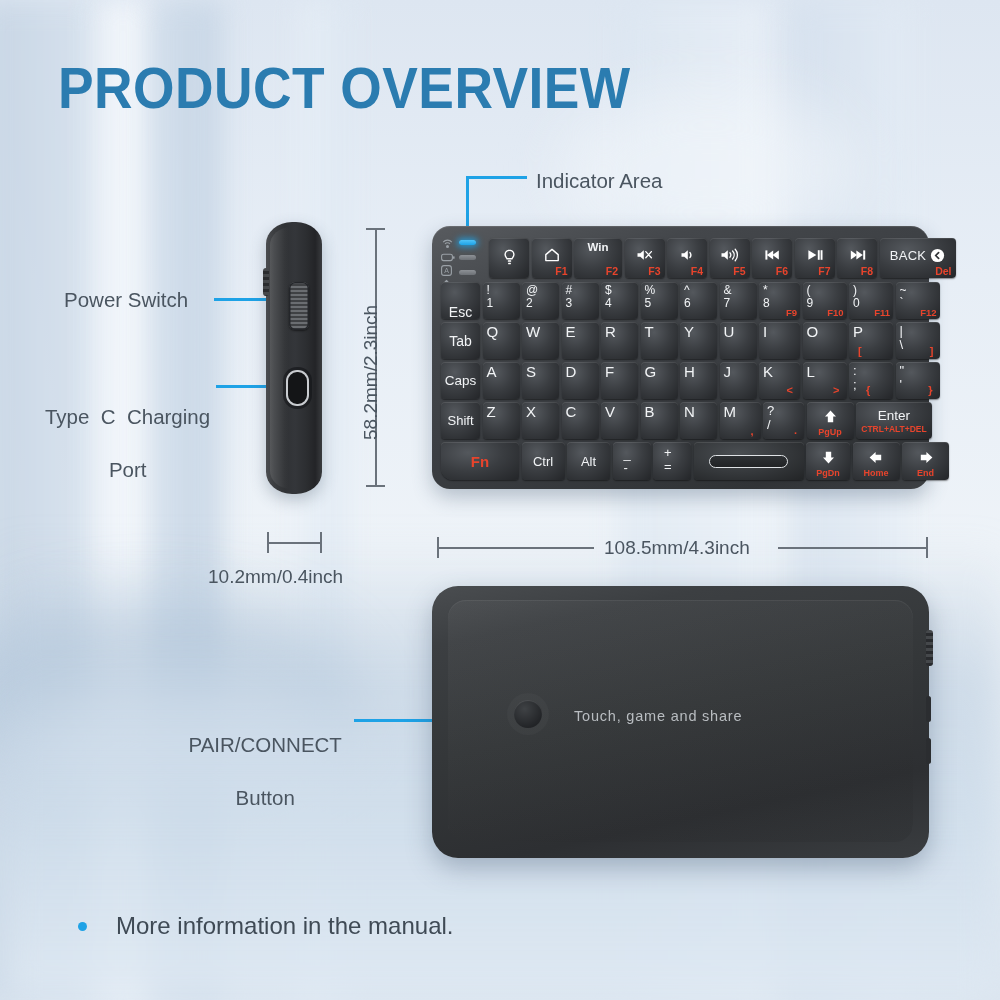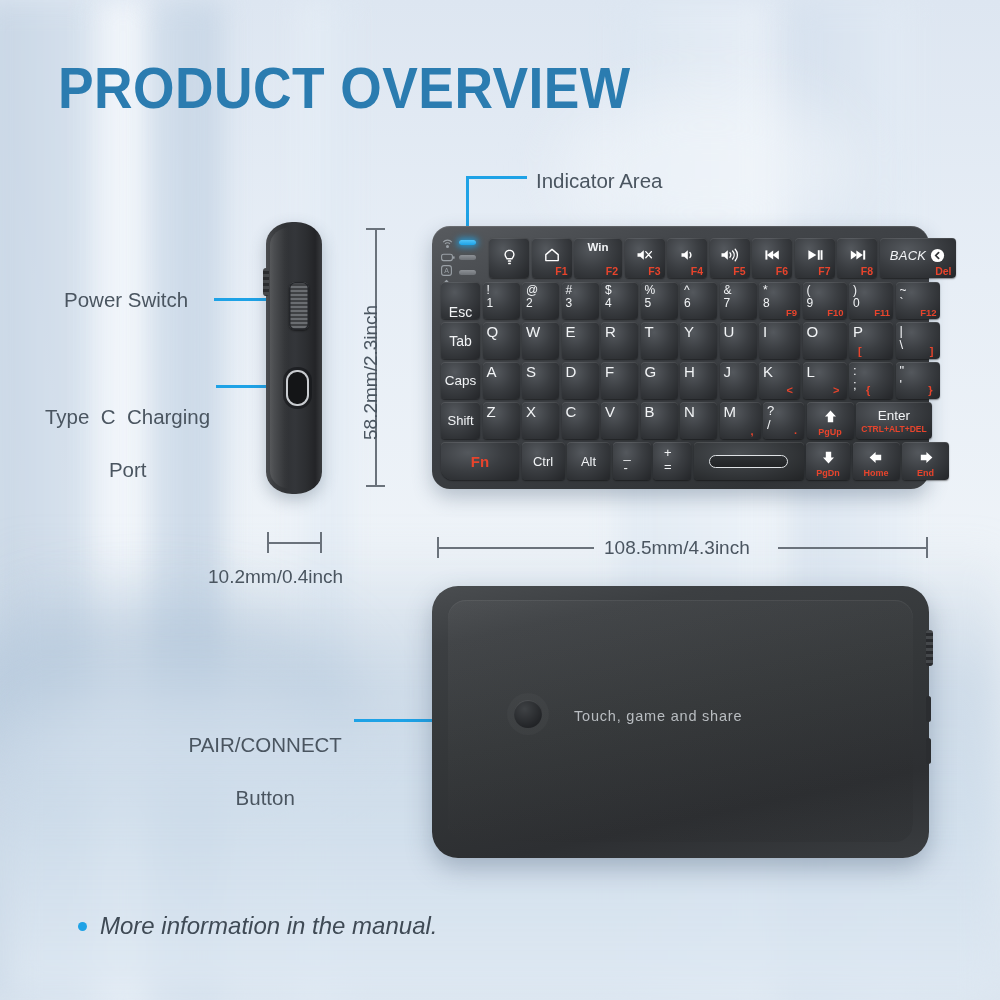--- a/index.html
+++ b/index.html
@@ -238,21 +238,21 @@
     background: repeating-linear-gradient(180deg,#45484b 0 3px,#292b2e 3px 6px);
   }
   .back-sidecut {
     position: absolute; right: -2px; width: 5px; height: 26px; border-radius: 3px;
     background: #2b2d30;
   }
 
   
   #footer {
     position: absolute; left: 78px; top: 912px;
-    display: flex; align-items: center; gap: 13px; font-style: italic;
+    display: flex; align-items: center; gap: 29px;
   }
   #footer .bullet { width: 9px; height: 9px; border-radius: 50%; background: #1ea2e6; }
   #footer .ftext { color: #3f4a55; font-size: 24px; }
 </style>
 </head>
 <body>
 
 <div id="bg">
   <div class="bg-base"></div>
   <div class="bg-band" style="left:-20px;width:120px;background:linear-gradient(90deg,#c3d2e2,#d7e2ee);opacity:.85;"></div>
@@ -423,21 +423,21 @@
           <svg width="17" height="12" viewBox="0 0 17 12">
               <path d="M1.8 1.4v9.2L8.2 6z" fill="#fff"></path>
               <path d="M7.4 1.4v9.2L13.8 6z" fill="#fff"></path>
               <rect x="14.2" y="1.4" width="2" height="9.2" fill="#fff"></rect>
             </svg>
         </span>
         <span class="fnlabel">F8</span>
       </div>
       <div class="key" style="width:76px;height:40px;">
         <span style="display:flex;align-items:center;gap:4px;margin-bottom:5px;">
-          <span style="font-size:13px;letter-spacing:.3px;font-style:italic;">BACK</span>
+          <span style="font-size:13px;letter-spacing:.3px;">BACK</span>
           <span>
             <svg width="15" height="15" viewBox="0 0 15 15">
                 <circle cx="7.5" cy="7.5" r="6.6" fill="#fff"></circle>
                 <path d="M8.6 4.6 5.6 7.5l3 2.9" fill="none" stroke="#303336" stroke-width="1.7" stroke-linecap="round" stroke-linejoin="round"></path>
               </svg>
           </span>
         </span>
         <span class="fnlabel">Del</span>
       </div>
     </div>

